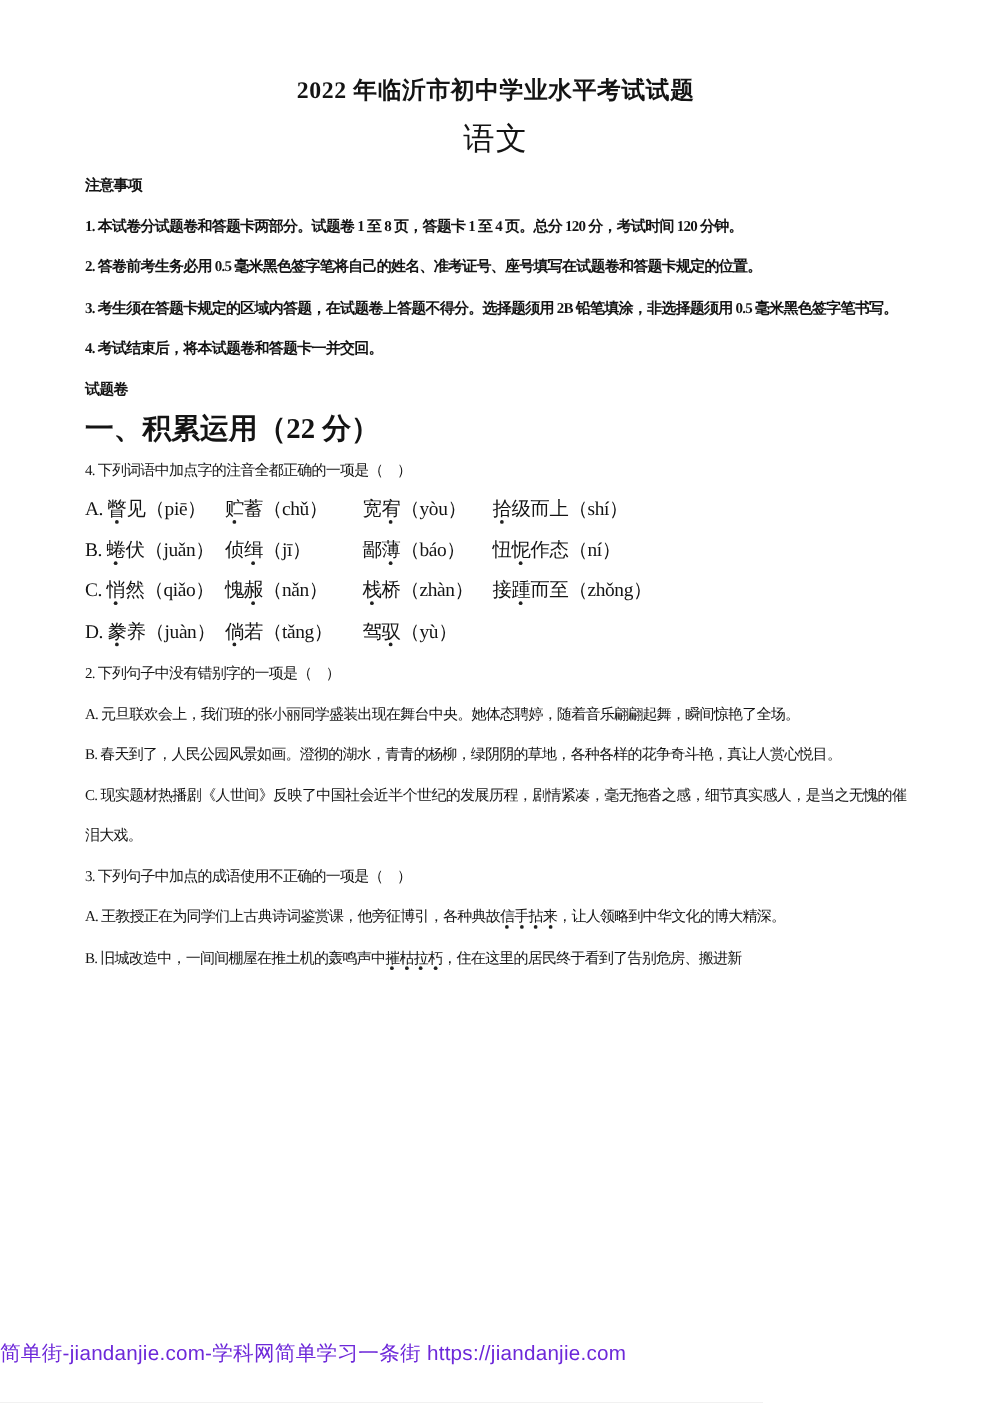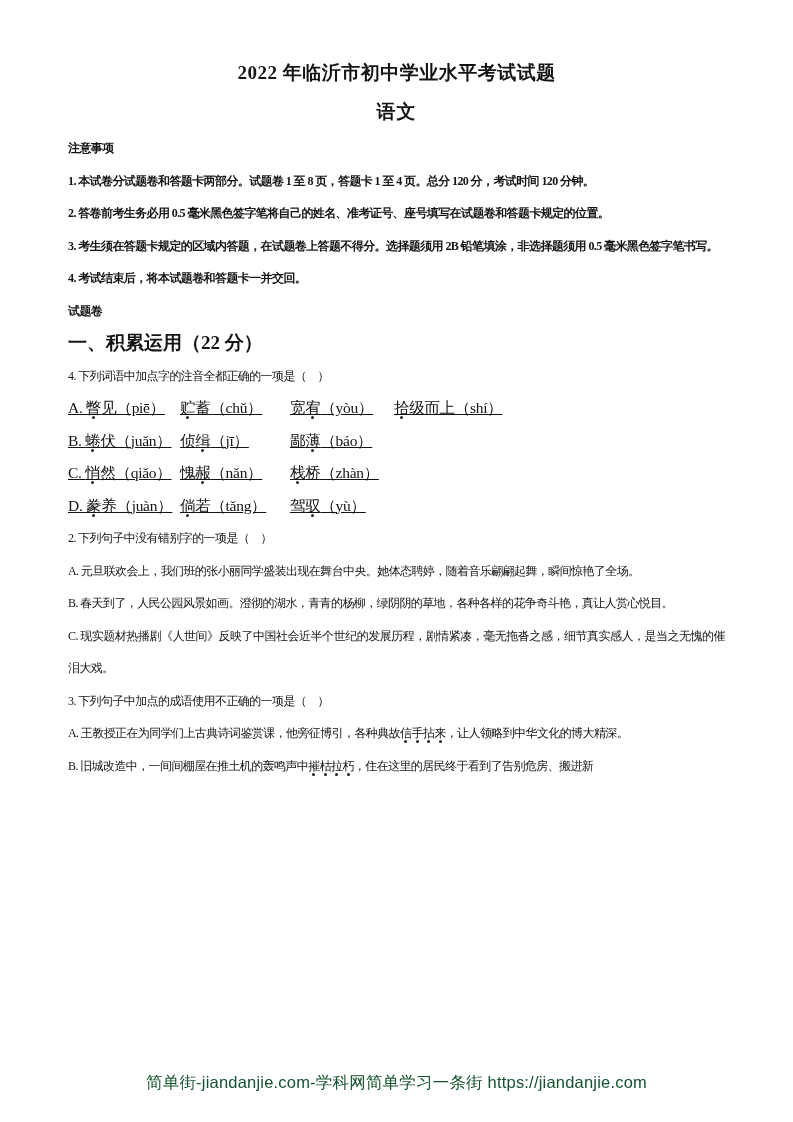--- a/index.html
+++ b/index.html
@@ -18,45 +18,44 @@
   .doc-title {
     margin: 0;
     font-size: 19px;
     font-weight: bold;
     text-align: center;
     line-height: 30px;
     letter-spacing: 0.5px;
   }
   .doc-subject {
     margin: 10px 0 6px 0;
-    font-size: 19px;
-    font-weight: bold;
+    font-size: 25px;
+    font-weight: normal;
     text-align: center;
     line-height: 28px;
     letter-spacing: 1px;
   }
   .para {
     margin: 0;
     font-size: 12px;
     line-height: 32.5px;
     letter-spacing: -0.6px;
     text-align: justify;
   }
   .bold { font-weight: bold; }
   .section-heading {
-    font-size: 19px;
+    font-size: 23px;
     font-weight: bold;
     letter-spacing: 0;
   }
   .opt-row {
     display: flex;
     font-size: 15.5px;
     line-height: 32.5px;
     letter-spacing: -0.3px;
-    text-decoration: underline;
   }
   .opt-row .c1 { width: 112px; flex: 0 0 auto; }
   .opt-row .c2 { width: 110px; flex: 0 0 auto; }
   .opt-row .c3 { width: 104px; flex: 0 0 auto; }
   .opt-row .c4 { flex: 1 1 auto; }
   .emdot { position: relative; }
   .emdot::after {
     content: "";
     position: absolute;
     left: 50%;
@@ -65,24 +64,23 @@
     height: 3px;
     margin-left: -1.5px;
     background: #222;
     border-radius: 50%;
   }
   .footer {
     position: absolute;
     left: 0;
     right: 0;
     bottom: 28px;
-    text-align: center;
     font-family: "Liberation Sans", "DejaVu Sans", sans-serif;
     font-size: 16.5px;
-    color: #14532d;
+    color: #6d28d9;
     letter-spacing: 0.2px;
   }
 </style>
 </head>
 <body>
 
 <div class="page">
 
   <h1 class="doc-title">2022 年临沂市初中学业水平考试试题</h1>
   <h2 class="doc-subject">语文</h2>
@@ -103,25 +101,27 @@
     <div class="opt-row">
       <span class="c1">A. <span class="emdot">瞥</span>见（piē）</span>
       <span class="c2"><span class="emdot">贮</span>蓄（chǔ）</span>
       <span class="c3">宽<span class="emdot">宥</span>（yòu）</span>
       <span class="c4"><span class="emdot">拾</span>级而上（shí）</span>
     </div>
     <div class="opt-row">
       <span class="c1">B. <span class="emdot">蜷</span>伏（juǎn）</span>
       <span class="c2">侦<span class="emdot">缉</span>（jī）</span>
       <span class="c3">鄙<span class="emdot">薄</span>（báo）</span>
+      <span class="c4">忸<span class="emdot">怩</span>作态（ní）</span>
     </div>
     <div class="opt-row">
       <span class="c1">C. <span class="emdot">悄</span>然（qiǎo）</span>
       <span class="c2">愧<span class="emdot">赧</span>（nǎn）</span>
       <span class="c3"><span class="emdot">栈</span>桥（zhàn）</span>
+      <span class="c4">接<span class="emdot">踵</span>而至（zhǒng）</span>
     </div>
     <div class="opt-row">
       <span class="c1">D. <span class="emdot">豢</span>养（juàn）</span>
       <span class="c2"><span class="emdot">倘</span>若（tǎng）</span>
       <span class="c3">驾<span class="emdot">驭</span>（yù）</span>
     </div>
   </div>
 
   <div>
     <p class="para">2. 下列句子中没有错别字的一项是（　）</p>

